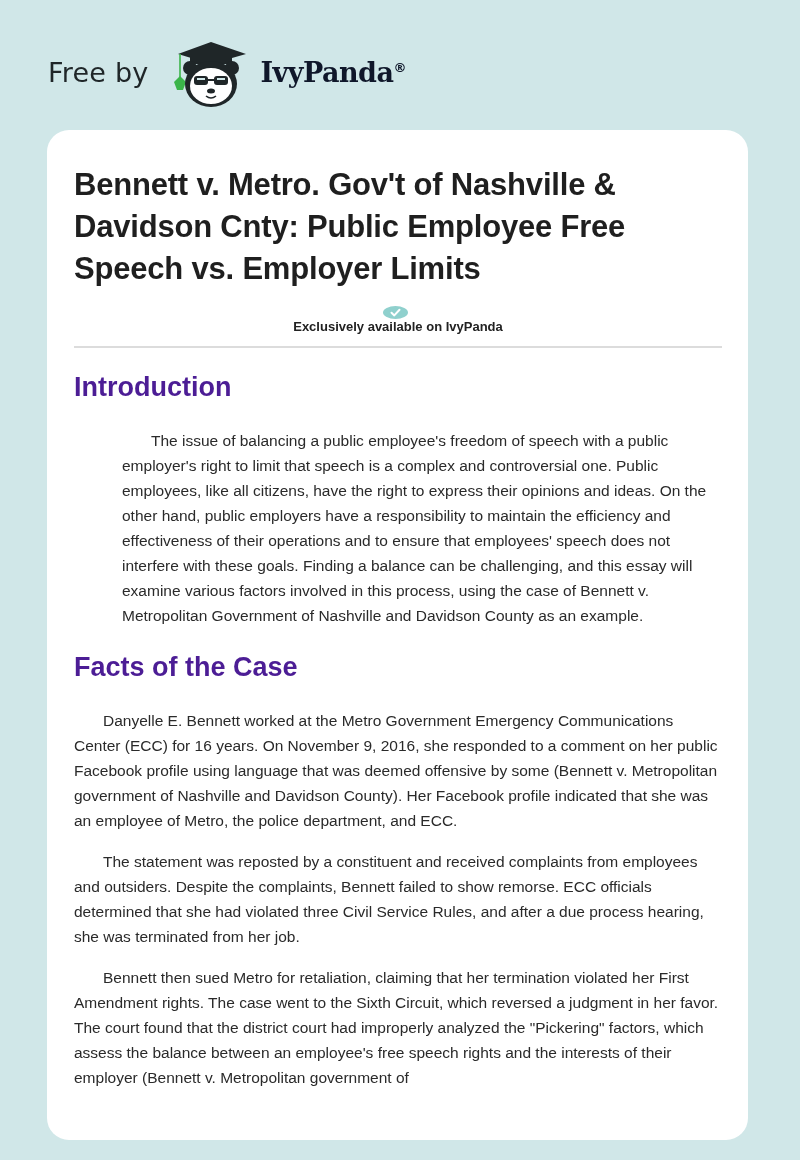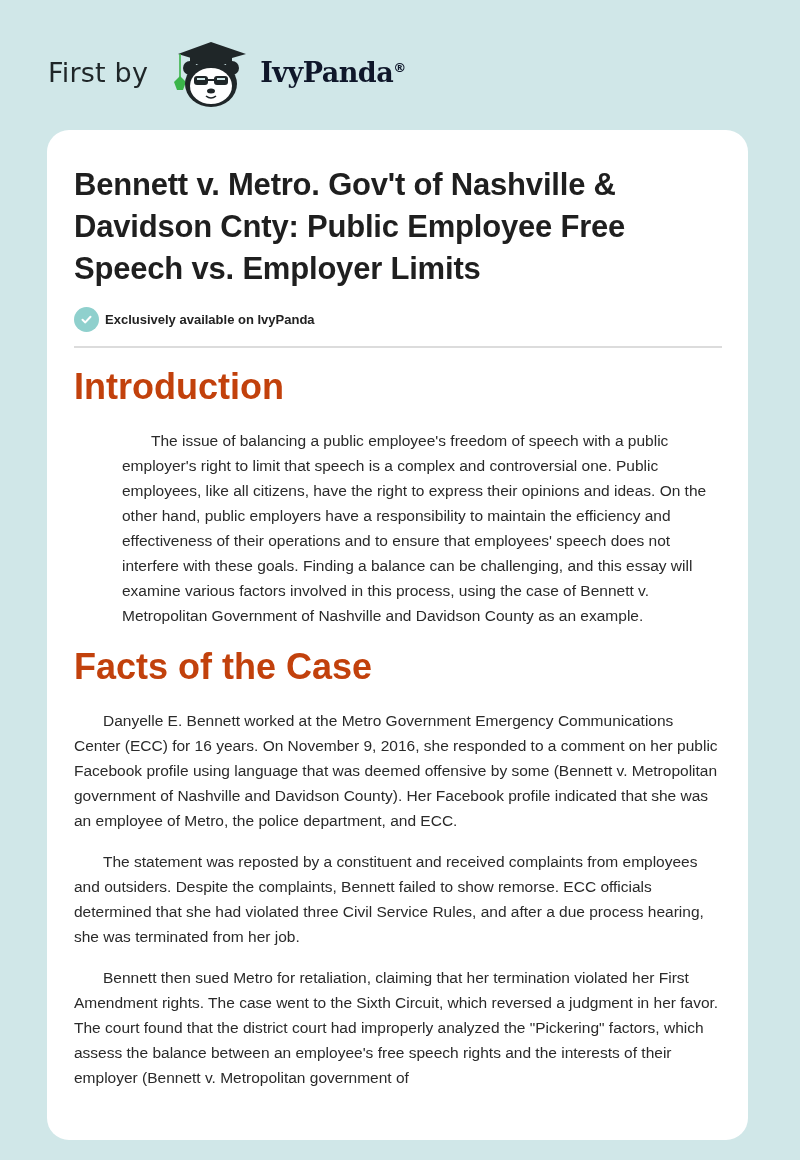--- a/index.html
+++ b/index.html
@@ -54,53 +54,54 @@
       line-height: 42px;
       font-weight: bold;
       color: #1f1f1f;
       letter-spacing: -0.2px;
     }
     .exclusive {
       display: flex;
       align-items: center;
       margin-top: 16px;
       height: 26px;
+      flex-direction: column;
     }
     .check {
       width: 25px; height: 25px; border-radius: 50%;
       background: #8fd0cd;
       display: flex; align-items: center; justify-content: center;
       margin-right: 6px;
     }
     .exclusive-label { font-size: 13px; font-weight: bold; color: #222; }
     .divider { height: 2px; background: #dcdcdc; margin-top: 14px; }
     .section-heading {
       margin: 22px 0 0 0;
-      font-size: 36px;
+      font-size: 27px;
       line-height: 34px;
       font-weight: bold;
-      color: #c2410c;
+      color: #4c1d95;
     }
     .section-heading.second { }
     .para {
       margin: 0;
       font-size: 15.5px;
       line-height: 25px;
       color: #2a2a2a;
       text-indent: 29px;
     }
     .intro-para { margin-top: 24px; margin-left: 48px; }
     .facts-para-first { margin-top: 24px; }
     .para + .para { margin-top: 16px; }
   </style>
 </head>
 <body>
 
 <div class="brand">
-  <span class="brand-prefix">First by</span>
+  <span class="brand-prefix">Free by</span>
   <svg class="brand-logo" viewBox="0 0 86 76">
 
     <polygon points="10,20 43,8 78,20 43,30" fill="#1f2628"></polygon>
     <rect x="22" y="22" width="42" height="8" fill="#1f2628"></rect>
 
     <line x1="12" y1="20" x2="12" y2="46" stroke="#3bb54a" stroke-width="1.6"></line>
     <path d="M6 48 L12 42 L18 48 L15 56 L9 56 Z" fill="#3bb54a"></path>
 
     <circle cx="22" cy="34" r="7" fill="#1f2628"></circle>
     <circle cx="64" cy="34" r="7" fill="#1f2628"></circle>

